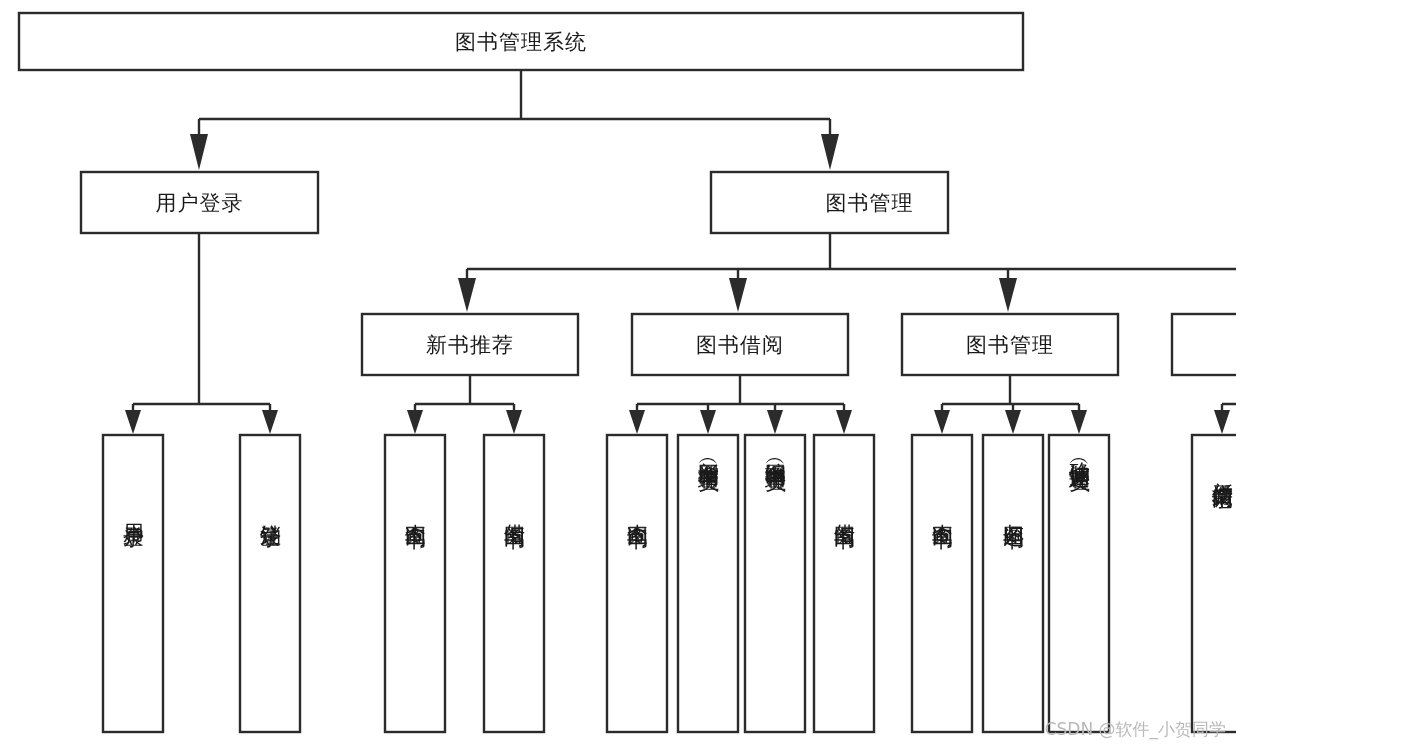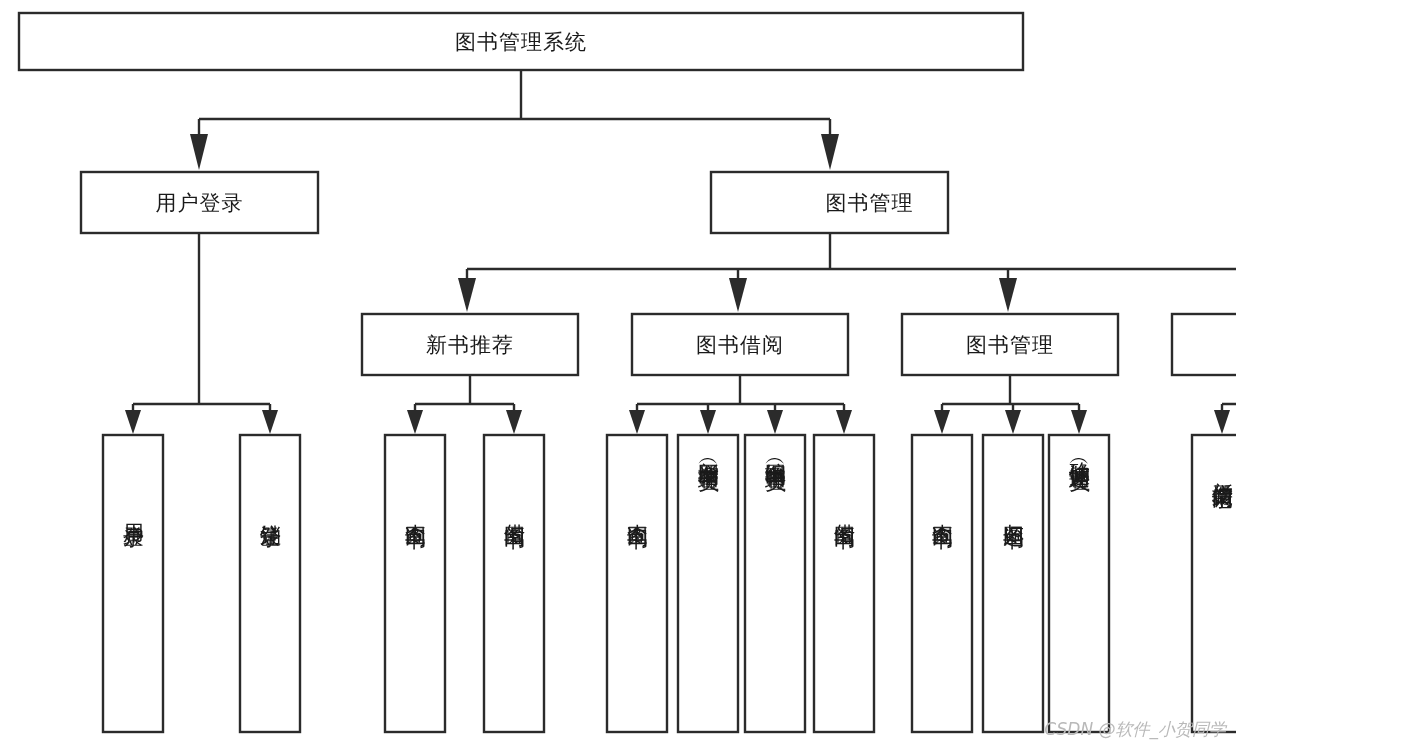--- a/index.html
+++ b/index.html
@@ -74,21 +74,20 @@
   }
   #watermark {
     position: absolute;
     right: 10px;
     bottom: 6px;
     font-family: "DejaVu Sans", "Liberation Sans", sans-serif;
     font-size: 17px;
     color: #b9b9b9;
     white-space: nowrap;
     pointer-events: none;
-    font-style: italic;
   }
 </style>
 </head>
 <body>
 
 <div id="diagram-root">
 
   <svg class="diagram-canvas" viewBox="0 0 1405 747">
 
     <g>

